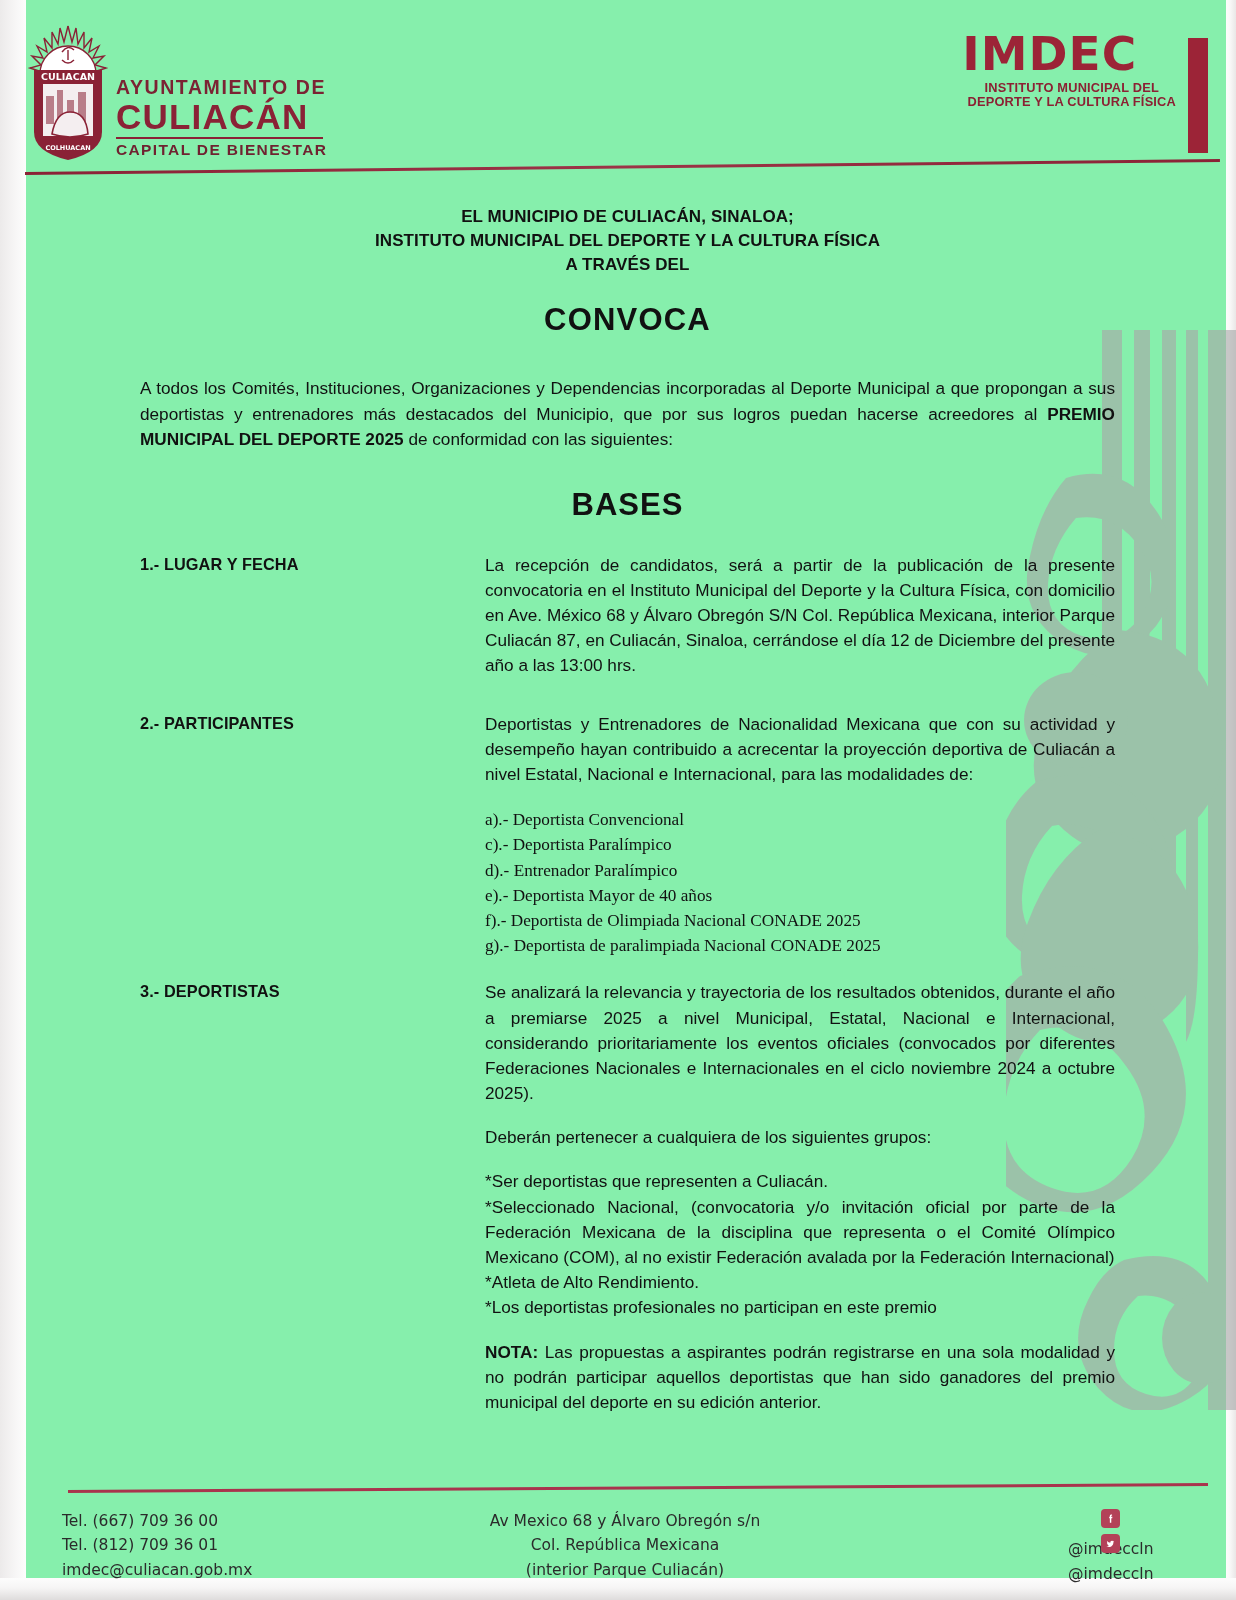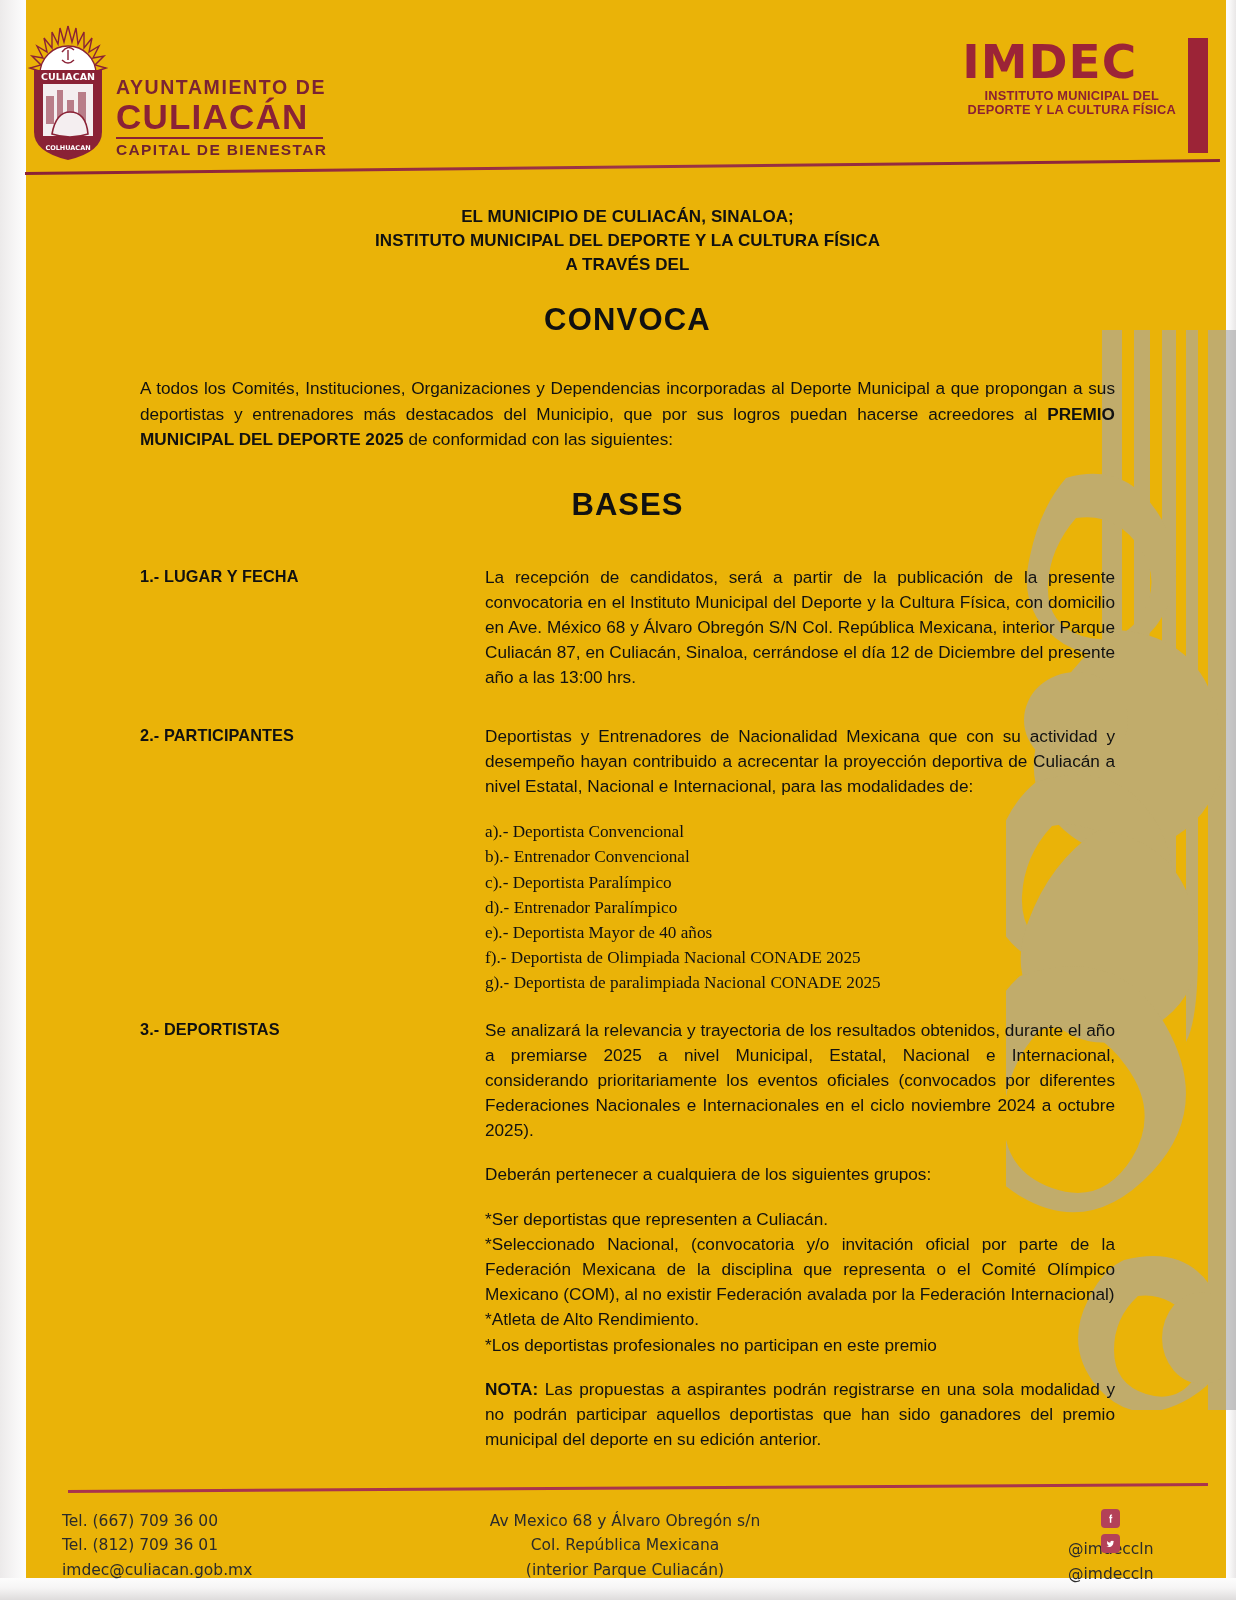--- a/index.html
+++ b/index.html
@@ -12,21 +12,21 @@
     font-family: "Liberation Sans", sans-serif;
     color: #111;
     position: relative;
     overflow: hidden;
   }
 
   
   .page {
     position: absolute;
     inset: 0;
-    background: #eab308;
+    background: #86efac;
   }
   .scan-edge-left {
     position: absolute;
     left: 0; top: 0; bottom: 0; width: 26px;
     background: linear-gradient(to right,#eceaea 0%, #f7f6f6 60%, #fdfdfd 100%);
   }
   .scan-edge-right {
     position: absolute;
     right: 0; top: 0; bottom: 0; width: 10px;
     background: linear-gradient(to left,#e9e7e7 0%, #fbfafa 70%, #fdfdfd 100%);
@@ -68,21 +68,21 @@
     color: #8a2236; line-height: 1.05; margin-top: 1px;
   }
   .ayun-rule {
     height: 2px; background: #8a2236; margin: 2px 0 3px 0; width: 207px;
   }
   .ayun-line3 {
     font-size: 15.5px; font-weight: bold; letter-spacing: 1.35px;
     color: #6f2230; line-height: 1; text-align: right;
   }
   .imdec-block {
-    position: absolute; right: 60px; top: 40px; text-align: center;
+    position: absolute; right: 60px; top: 32px; text-align: center;
   }
   .imdec-word {
     font-size: 47px; font-weight: bold; letter-spacing: 1px;
     color: #9c2437; line-height: .95;
     font-family: "DejaVu Sans", sans-serif;
   }
   .imdec-sub {
     font-size: 12.8px; font-weight: bold; letter-spacing: .2px;
     color: #8b2133; line-height: 1.15; margin-top: 4px; margin-left: 44px;
   }
@@ -270,34 +270,33 @@
     <div class="head-line">A TRAVÉS  DEL</div>
 
     <div class="convoca">CONVOCA</div>
 
     <div class="intro">
       <span>A todos los Comités, Instituciones, Organizaciones y Dependencias incorporadas al Deporte Municipal a que propongan a sus deportistas y entrenadores más destacados del Municipio, que por sus logros puedan hacerse acreedores al </span><b>PREMIO MUNICIPAL DEL DEPORTE 2025</b><span> de conformidad con las siguientes:</span>
     </div>
 
     <div class="bases">BASES</div>
 
-    <div class="section" style="margin-top:42px">
+    <div class="section" style="margin-top:30px">
       <div class="sec-label">1.- LUGAR Y FECHA</div>
       <div class="sec-body">
         <p class="just">La recepción de candidatos, será a partir de la publicación de la presente convocatoria en el Instituto Municipal del Deporte y la Cultura Física, con domicilio en Ave. México 68 y Álvaro Obregón S/N Col. República Mexicana, interior Parque Culiacán 87, en Culiacán, Sinaloa, cerrándose el día 12 de Diciembre del presente año a las 13:00 hrs.</p>
       </div>
     </div>
 
     <div class="section" style="margin-top:33px">
       <div class="sec-label">2.- PARTICIPANTES</div>
       <div class="sec-body">
         <p class="just">Deportistas y Entrenadores de Nacionalidad Mexicana que con su actividad y desempeño hayan contribuido a acrecentar la proyección deportiva de Culiacán a nivel Estatal, Nacional e Internacional, para las modalidades de:</p>
         <div class="list-block sec-2-list">
           <div>a).- Deportista Convencional</div>
-          <div>b).- Entrenador Convencional</div>
           <div>c).- Deportista Paralímpico</div>
           <div>d).- Entrenador Paralímpico</div>
           <div>e).- Deportista Mayor de 40 años</div>
           <div>f).- Deportista de Olimpiada Nacional CONADE 2025</div>
           <div>g).- Deportista de paralimpiada Nacional CONADE 2025</div>
         </div>
       </div>
     </div>
 
     <div class="section" style="margin-top:22px">

